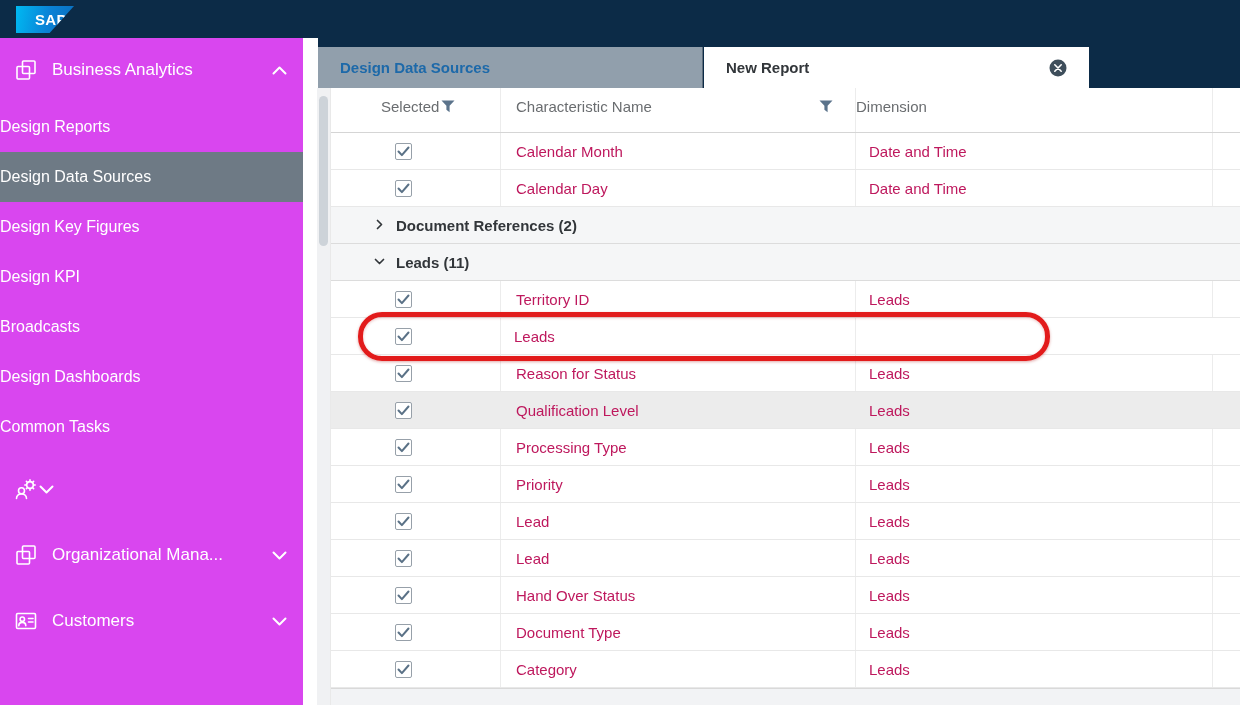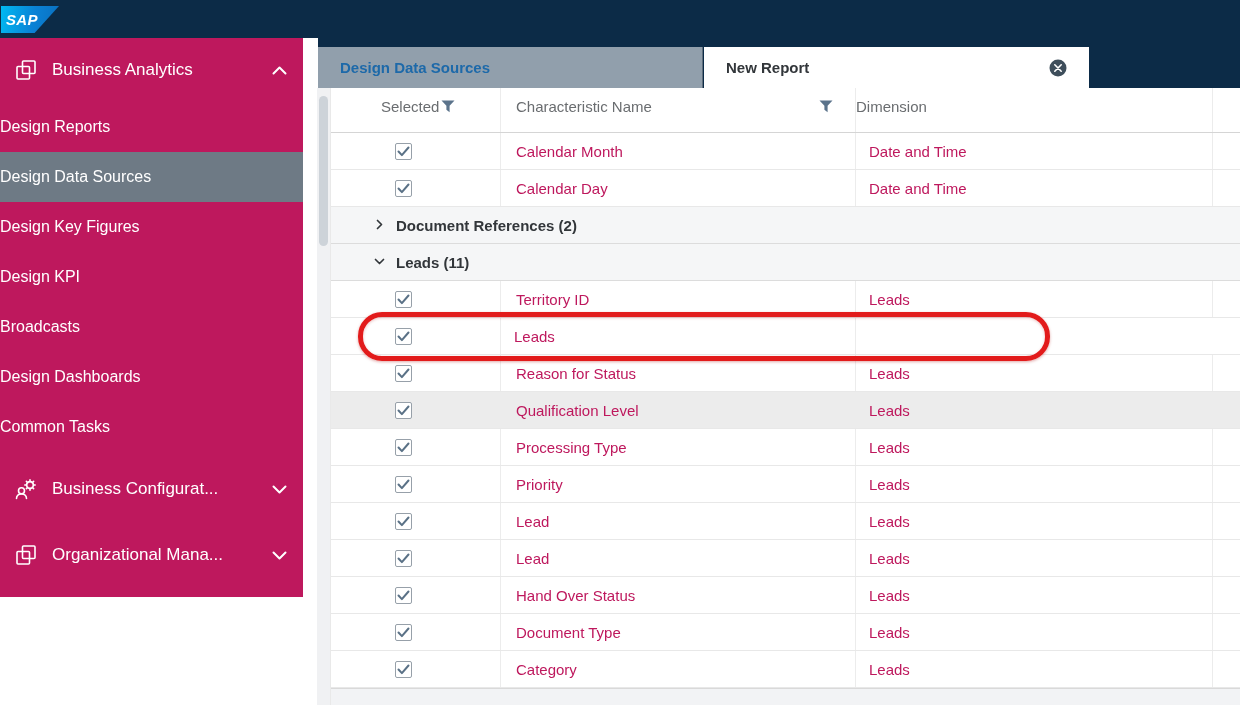--- a/index.html
+++ b/index.html
@@ -7,29 +7,29 @@
   body {
     font-family: "Liberation Sans", sans-serif;
     position: relative;
     overflow: hidden;
     background: #ffffff;
   }
 
   
   .topbar { position: absolute; left: 0; top: 0; width: 1240px; height: 38px; background: #0c2b47; }
   .sap-logo {
-    position: absolute; left: 1px; top: 6px; width: 58px; height: 27px;
+    position: absolute; left: 16px; top: 6px; width: 58px; height: 27px;
     background: linear-gradient(100deg, #00b9f2 0%, #0a82d6 55%, #0a6fbf 100%);
     clip-path: polygon(0 0, 100% 0, 58% 100%, 0 100%);
-    color: #fff; font-weight: bold; font-style: italic; font-size: 15px;
-    display: flex; align-items: center; padding-left: 5px; letter-spacing: .3px;
+    color: #fff; font-weight: bold; font-size: 15px;
+    display: flex; align-items: center; padding-left: 19px; letter-spacing: .3px;
   }
 
   
-  .sidebar { position: absolute; left: 0; top: 38px; width: 303px; height: 559px; background: #be185d; color: #fff; overflow: hidden; }
+  .sidebar { position: absolute; left: 0; top: 38px; width: 303px; height: 667px; background: #d946ef; color: #fff; overflow: hidden; }
   .nav-section { display: flex; align-items: center; height: 64px; padding: 0 16px 0 13px; cursor: pointer; }
   .nav-section.lower { height: 66px; }
   .nav-section .icon { width: 26px; height: 26px; flex: 0 0 auto; display: flex; align-items: center; justify-content: center; }
   .nav-section .icon svg { stroke: #fff; stroke-width: 1.6; fill: none; stroke-linecap: round; stroke-linejoin: round; }
   .nav-section .lbl { flex: 1; margin-left: 13px; font-size: 17px; white-space: nowrap; overflow: hidden; }
   .nav-section .chev svg { stroke: #fff; stroke-width: 2; fill: none; stroke-linecap: round; stroke-linejoin: round; }
   .nav-sub { height: 50px; display: flex; align-items: center; font-size: 16px; cursor: pointer; white-space: nowrap; }
   .nav-sub.selected { background: #6e7a85; }
   .nav-gap { height: 4px; }
 
@@ -113,21 +113,20 @@
 
   <div class="nav-section lower">
     <span class="icon">
       <svg viewBox="0 0 24 24" width="24" height="24">
           <circle cx="16" cy="8" r="3.4"></circle>
           <path d="M16 2.8v2M16 11.2v2M10.8 8h2M19.2 8h2M12.4 4.4l1.4 1.4M18.2 10.2l1.4 1.4M19.6 4.4l-1.4 1.4M13.8 10.2l-1.4 1.4"></path>
           <circle cx="7.5" cy="13.8" r="3"></circle>
           <path d="M2.5 21.5c0-2.8 2.2-4.6 5-4.6s5 1.8 5 4.6"></path>
         </svg>
     </span>
-    <span class="lbl">Business Configurat...</span>
     <span class="chev">
       <svg width="15" height="9" viewBox="0 0 15 9">
           <polyline points="1.5,1.5 7.5,7.5 13.5,1.5"></polyline>
         </svg>
     </span>
   </div>
 
 
   <div class="nav-section lower">
     <span class="icon">

